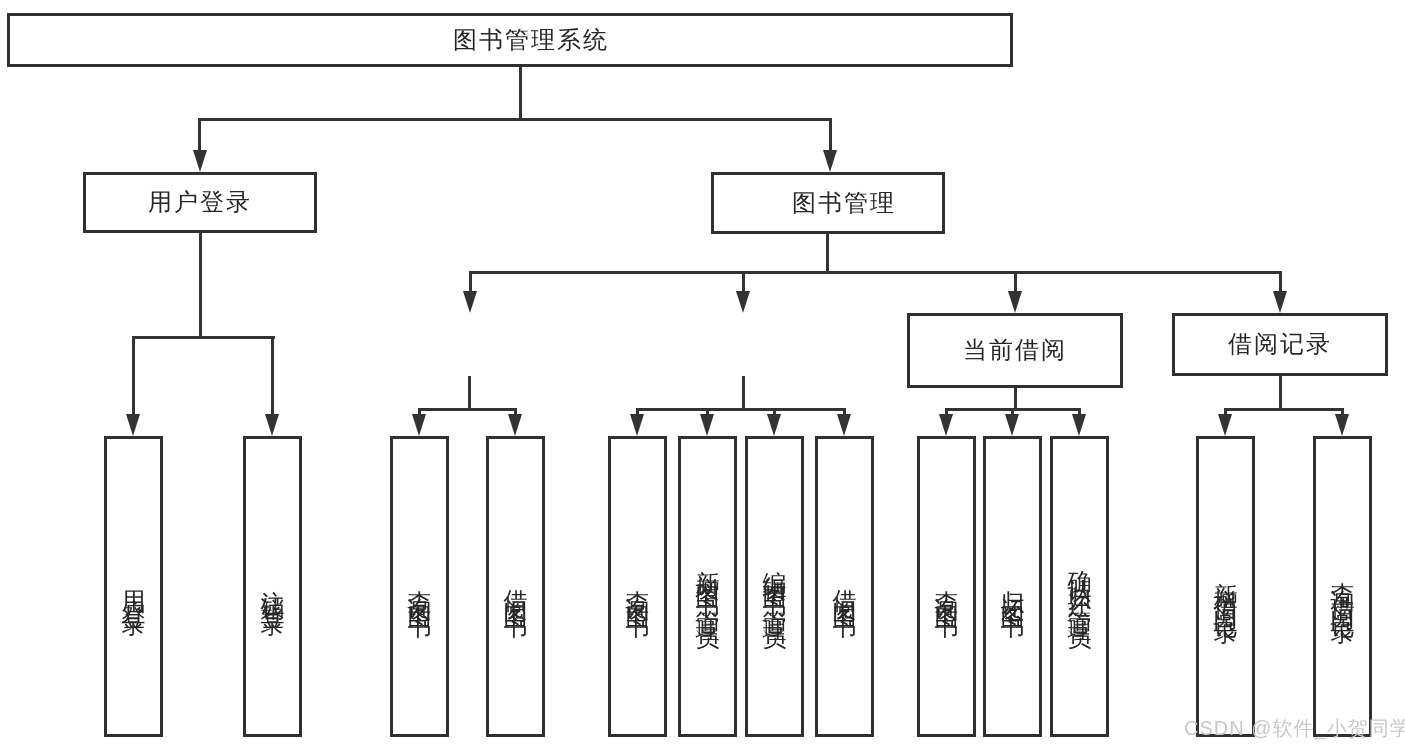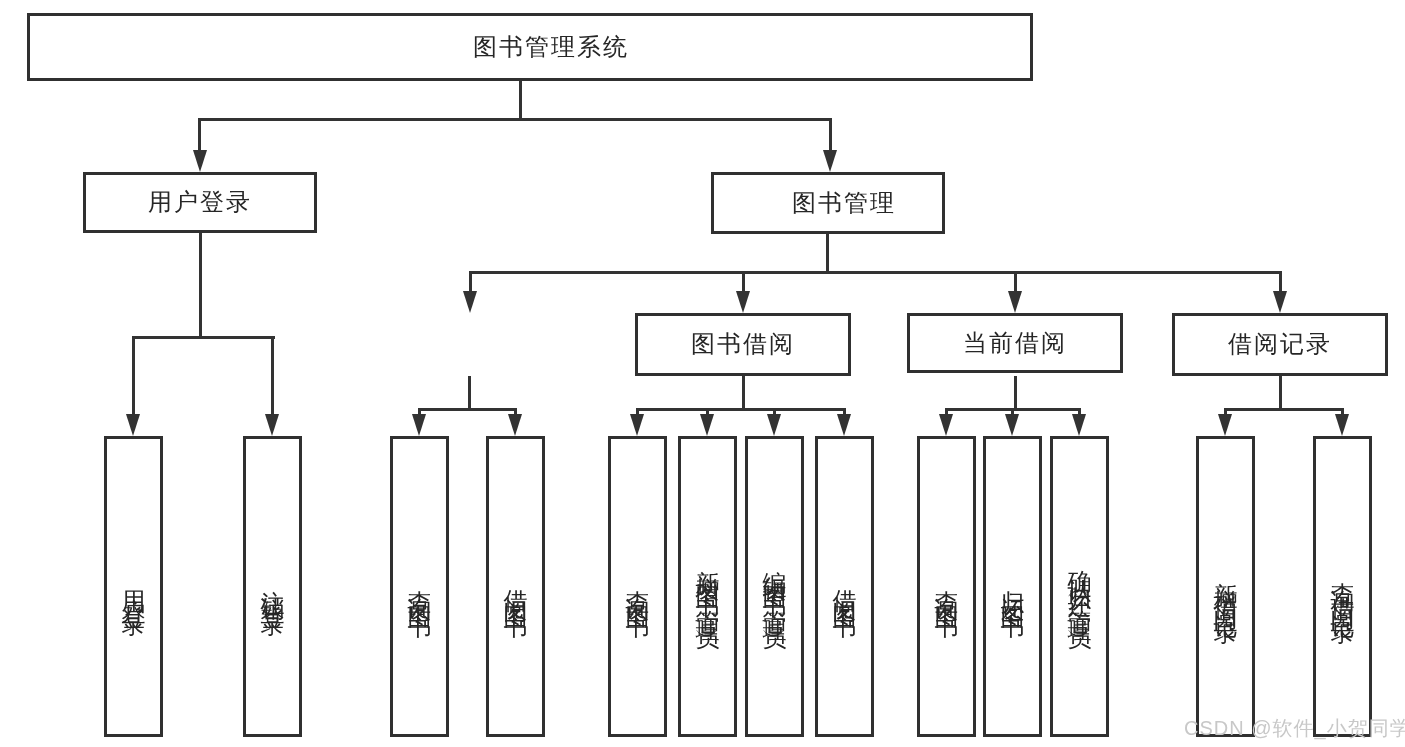--- a/index.html
+++ b/index.html
@@ -26,35 +26,32 @@
   .watermark{
     position:absolute;left:1184px;top:715px;font-size:20px;letter-spacing:1px;
     color:#c8c8c8;z-index:6;white-space:nowrap;
   }
 </style>
 </head>
 <body>
 
 <div class="canvas">
 
-  <div class="node h" style="left:27px;top:13px;width:1006px;height:68px;padding-left:42px;">
+  <div class="node h" style="left:7px;top:13px;width:1006px;height:54px;padding-left:42px;">
     <span>图书管理系统</span>
   </div>
 
   <div class="node h" style="left:83px;top:172px;width:234px;height:61px;">
     <span>用户登录</span>
   </div>
   <div class="node h" style="left:711px;top:172px;width:234px;height:62px;padding-left:32px;">
     <span>图书管理</span>
   </div>
 
-  <div class="node h" style="left:635px;top:313px;width:216px;height:63px;">
-    <span>图书借阅</span>
-  </div>
-  <div class="node h" style="left:907px;top:313px;width:216px;height:60px;align-items:center;">
+  <div class="node h" style="left:907px;top:313px;width:216px;height:75px;align-items:center;">
     <span>当前借阅</span>
   </div>
   <div class="node h" style="left:1172px;top:313px;width:216px;height:63px;">
     <span>借阅记录</span>
   </div>
 
   <div class="node v" style="left:104px;top:436px;width:59px;height:301px;">
     <span>用户登录</span>
   </div>
   <div class="node v" style="left:243px;top:436px;width:59px;height:301px;">

